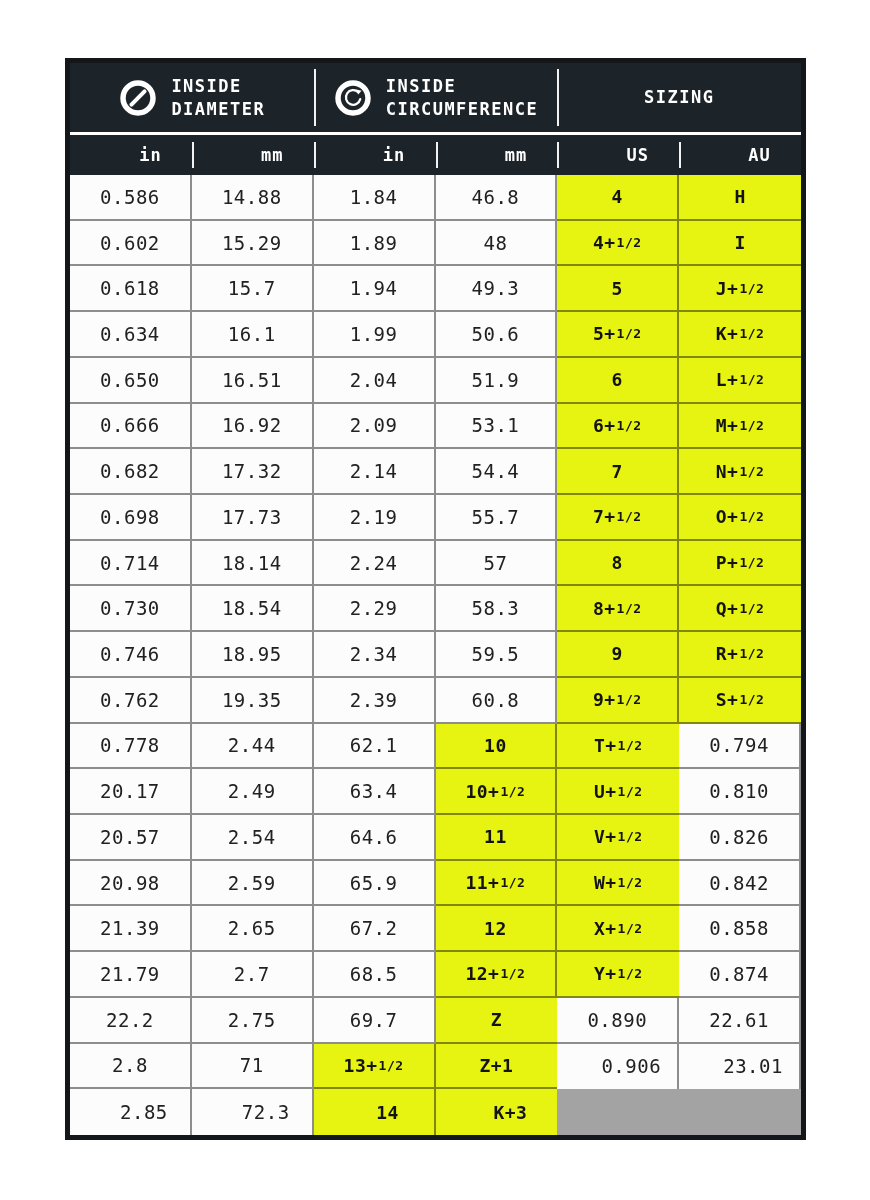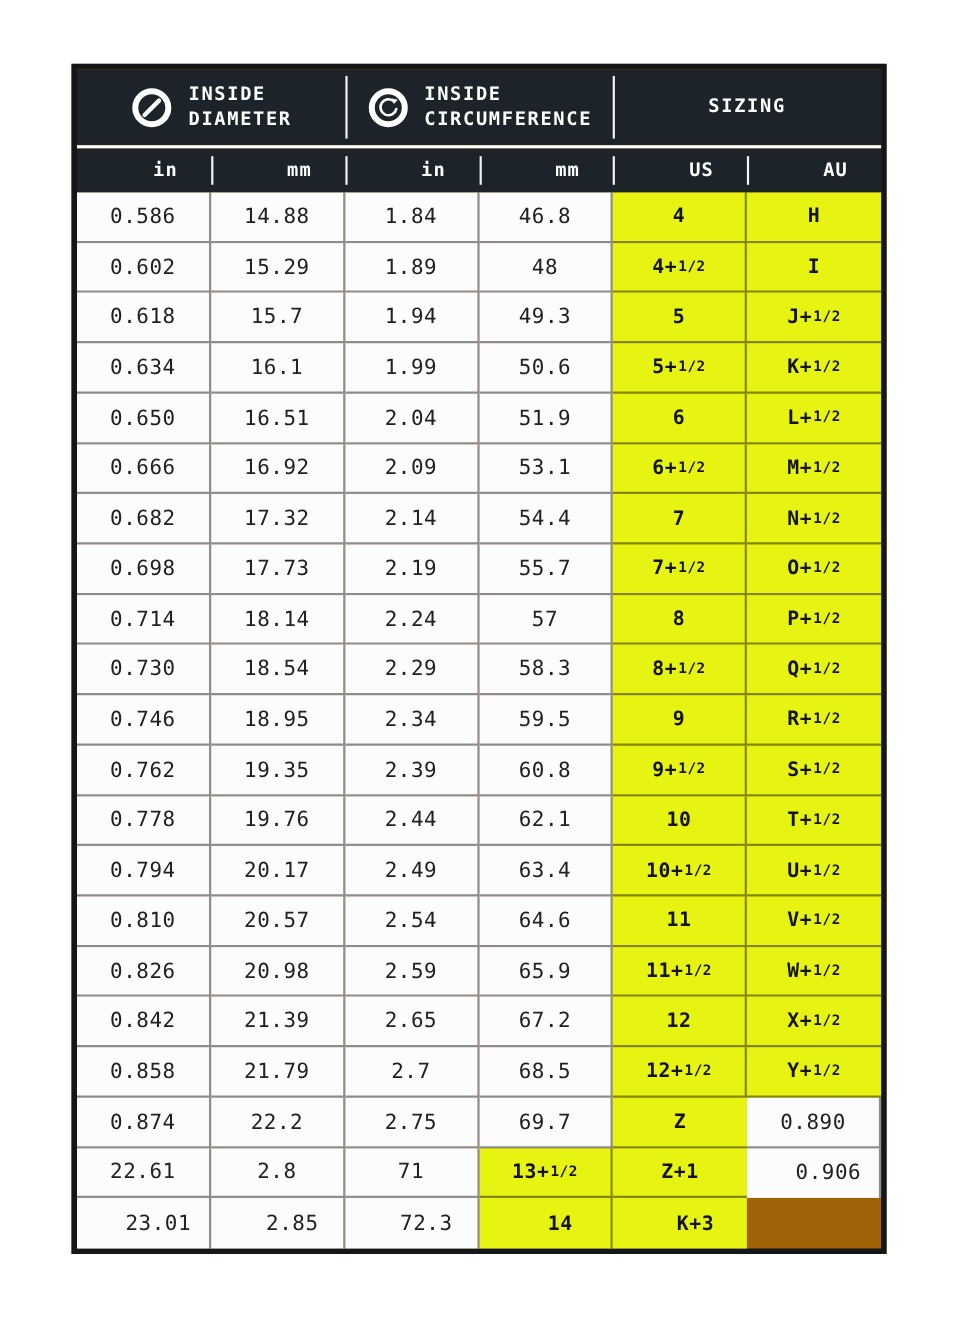--- a/index.html
+++ b/index.html
@@ -11,21 +11,21 @@
     overflow: hidden;
   }
   .size-chart {
     position: absolute;
     left: 65px; top: 58px;
     width: 741px; height: 1082px;
     border: 5px solid #14171a;
     box-sizing: border-box;
     display: flex;
     flex-direction: column;
-    background: #a16207;
+    background: #a3a3a3;
   }
   
   .hdr-icons {
     height: 69px;
     background: #1d2429;
     display: grid;
     grid-template-columns: 1fr 1fr 1fr;
   }
   .grp {
     display: flex;
@@ -222,21 +222,20 @@
       <div class="cell">59.5</div>
       <div class="cell hl">9</div>
       <div class="cell hl last-col">R+<span class="frac">1/2</span></div>
       <div class="cell">0.762</div>
       <div class="cell">19.35</div>
       <div class="cell">2.39</div>
       <div class="cell">60.8</div>
       <div class="cell hl">9+<span class="frac">1/2</span></div>
       <div class="cell hl last-col">S+<span class="frac">1/2</span></div>
       <div class="cell">0.778</div>
-      <div class="cell">19.76</div>
       <div class="cell">2.44</div>
       <div class="cell">62.1</div>
       <div class="cell hl">10</div>
       <div class="cell hl last-col">T+<span class="frac">1/2</span></div>
       <div class="cell">0.794</div>
       <div class="cell">20.17</div>
       <div class="cell">2.49</div>
       <div class="cell">63.4</div>
       <div class="cell hl">10+<span class="frac">1/2</span></div>
       <div class="cell hl last-col">U+<span class="frac">1/2</span></div>

